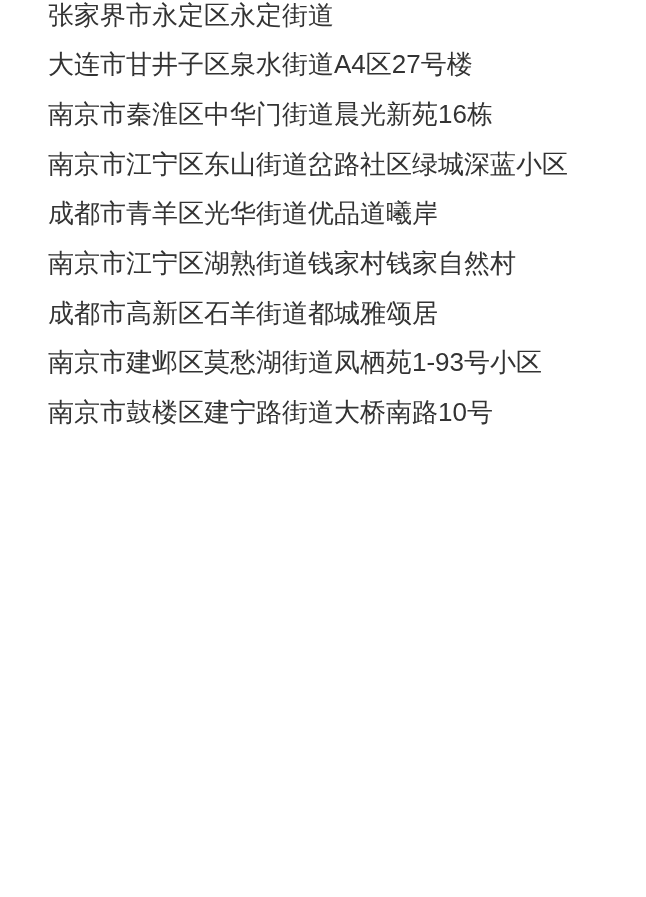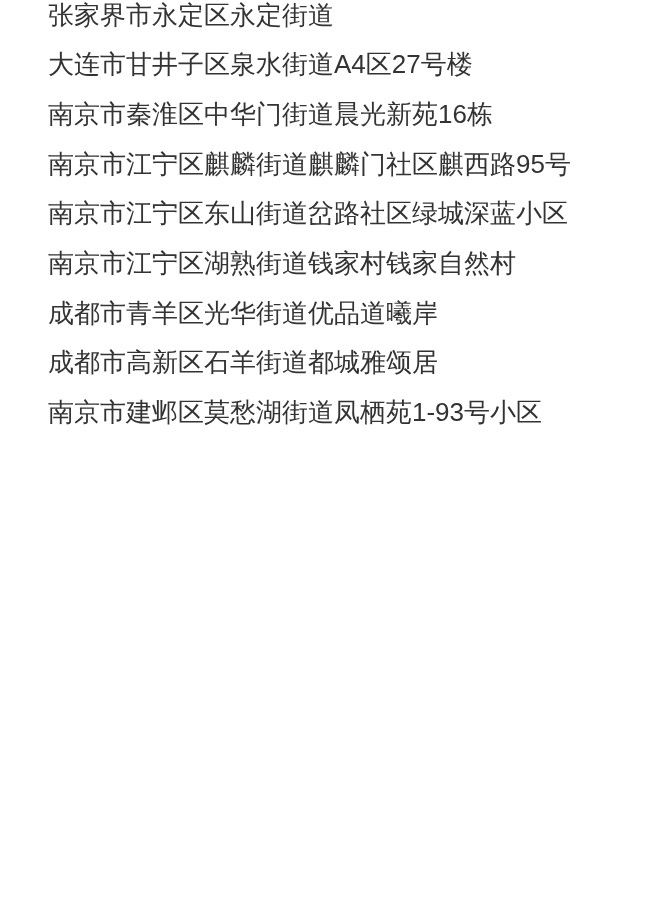--- a/index.html
+++ b/index.html
@@ -33,19 +33,19 @@
     cursor: pointer;
   }
 </style>
 </head>
 <body>
 
 <div class="address-list">
   <div class="address-row">张家界市永定区永定街道</div>
   <div class="address-row">大连市甘井子区泉水街道A4区27号楼</div>
   <div class="address-row">南京市秦淮区中华门街道晨光新苑16栋</div>
-  <div class="address-row">南京市江宁区麒麟街道麒麟门社区麒西路95号</div>
   <div class="address-row">南京市江宁区东山街道岔路社区绿城深蓝小区</div>
+  <div class="address-row">成都市青羊区光华街道优品道曦岸</div>
   <div class="address-row">南京市江宁区湖熟街道钱家村钱家自然村</div>
-  <div class="address-row">成都市青羊区光华街道优品道曦岸</div>
   <div class="address-row">成都市高新区石羊街道都城雅颂居</div>
   <div class="address-row">南京市建邺区莫愁湖街道凤栖苑1-93号小区</div>
+  <div class="address-row">南京市鼓楼区建宁路街道大桥南路10号</div>
 </div>
 
 </body></html>

